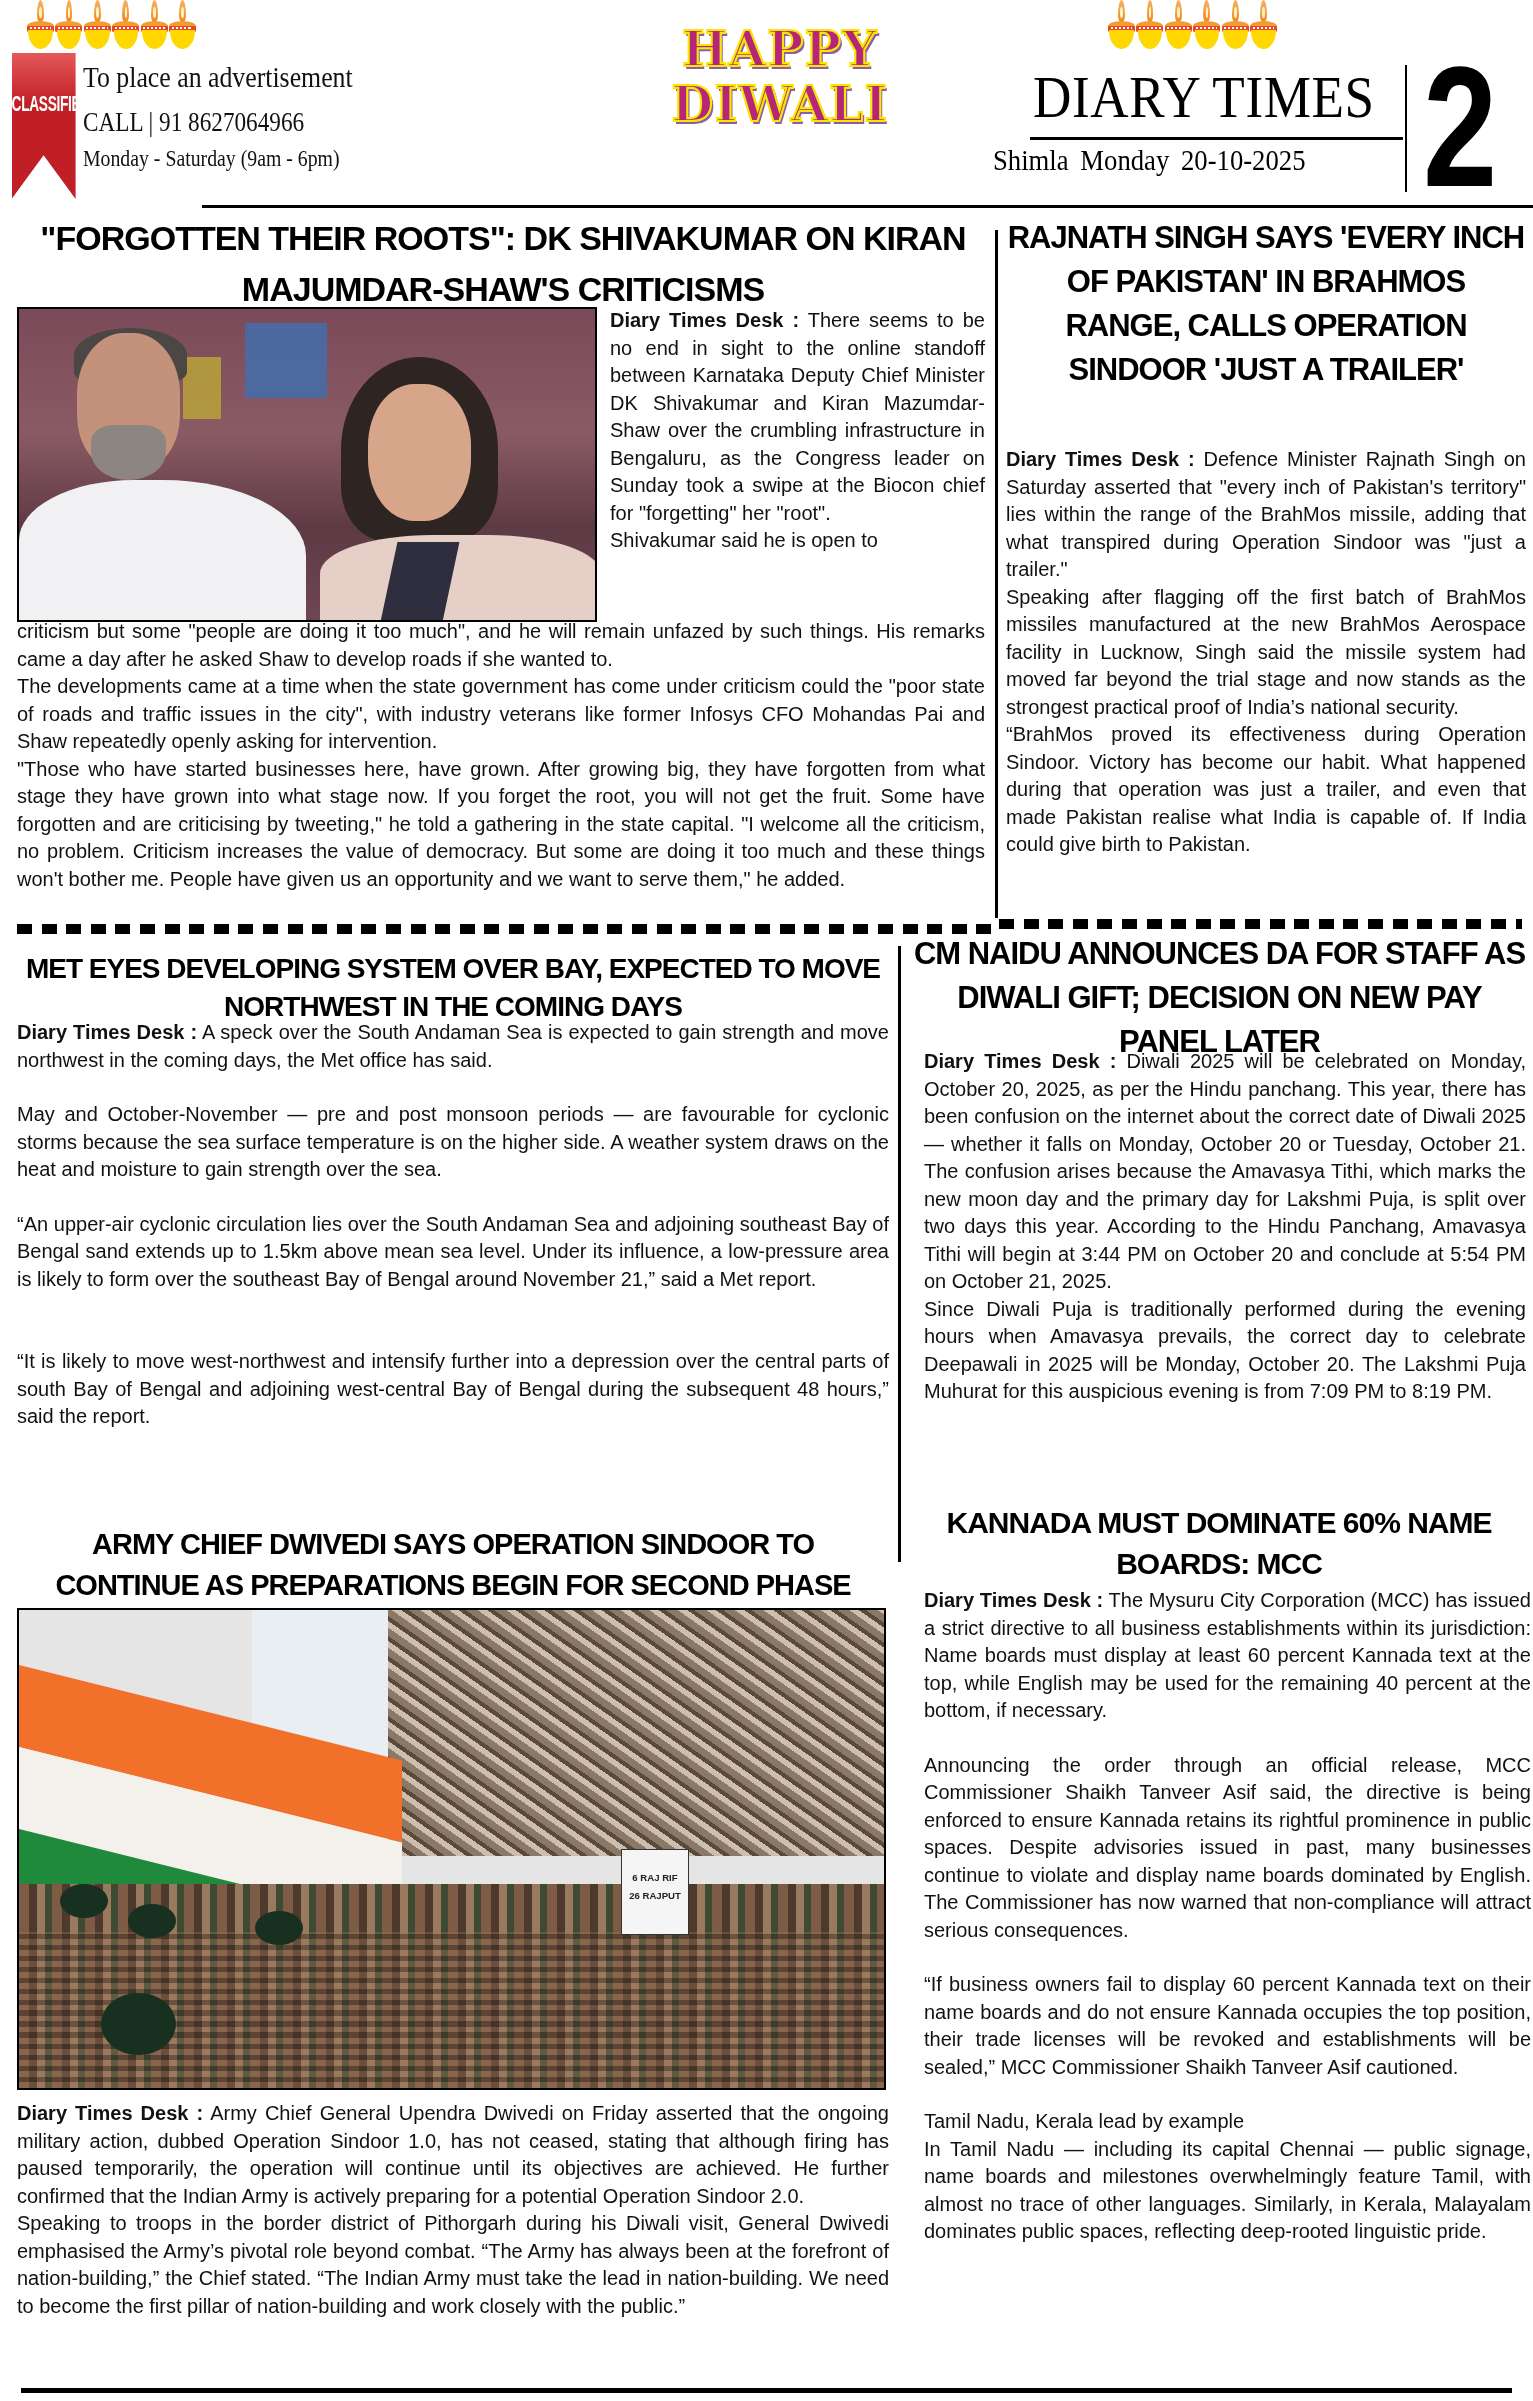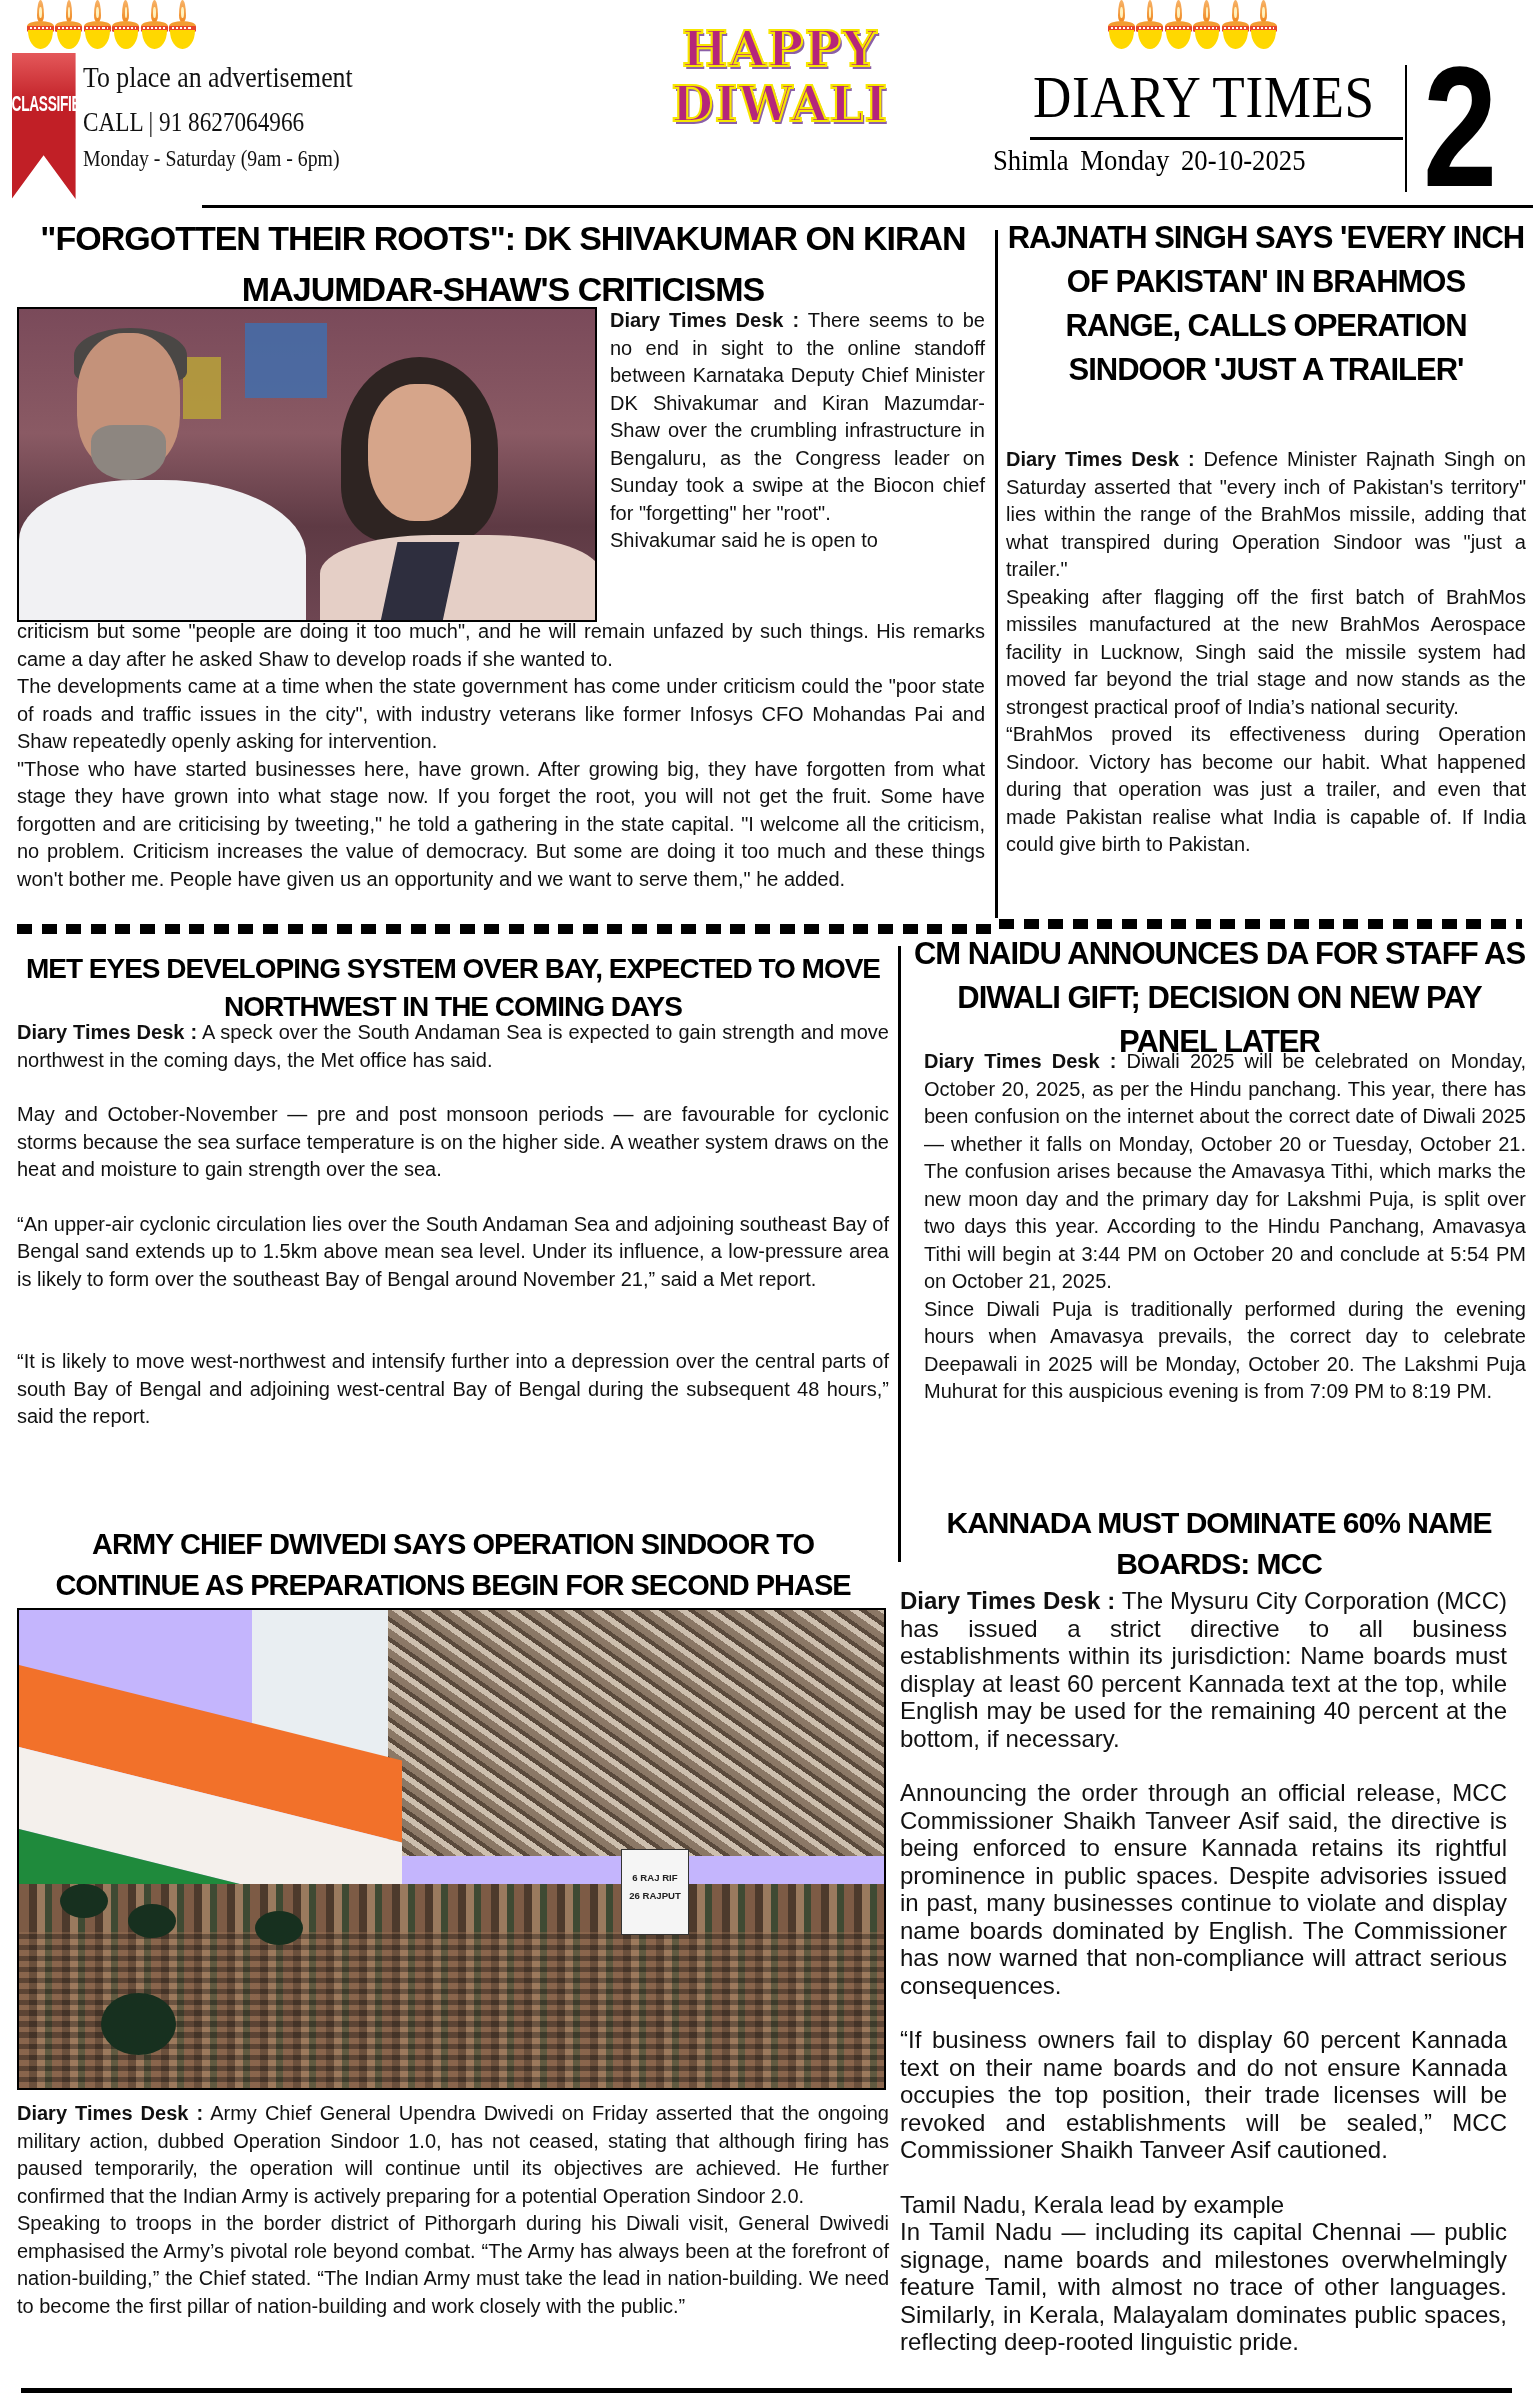--- a/index.html
+++ b/index.html
@@ -59,21 +59,21 @@
   .dk-man-shirt { position: absolute; left: 0; top: 171px; width: 287px; height: 151px; background: #f1f1f3; border-radius: 40% 50% 0 0; }
   .dk-man-head { position: absolute; left: 58px; top: 24px; width: 103px; height: 137px; background: #c4927a; border-radius: 45% 45% 40% 40%; }
   .dk-man-hair { position: absolute; left: 55px; top: 19px; width: 113px; height: 55px; background: #4a4745; border-radius: 50% 50% 20% 20%; }
   .dk-man-beard { position: absolute; left: 72px; top: 116px; width: 75px; height: 55px; background: #8d8680; border-radius: 30% 30% 50% 50%; }
   .dk-woman-body { position: absolute; left: 301px; top: 226px; width: 281px; height: 96px; background: #e5cfc6; border-radius: 40% 40% 0 0; }
   .dk-woman-scarf { position: absolute; left: 369px; top: 233px; width: 62px; height: 89px; background: #2e2e3e; transform: skewX(-12deg); }
   .dk-woman-hair { position: absolute; left: 322px; top: 48px; width: 157px; height: 185px; background: #2e2422; border-radius: 50% 50% 30% 30%; }
   .dk-woman-face { position: absolute; left: 349px; top: 75px; width: 103px; height: 137px; background: #d6a58a; border-radius: 45% 45% 45% 45%; }
 
   
-  .army-photo { left: 17px; top: 1608px; width: 869px; height: 482px; background: #c4b5fd; }
+  .army-photo { left: 17px; top: 1608px; width: 869px; height: 482px; background: #e5e5e5; }
   .flag-saffron { position: absolute; left: 0; top: 55px; width: 383px; height: 82px; background: #f2712a; transform: skewY(14deg); transform-origin: left; }
   .flag-white { position: absolute; left: 0; top: 137px; width: 383px; height: 82px; background: #f4f0ec; transform: skewY(14deg); transform-origin: left; }
   .flag-green { position: absolute; left: 0; top: 219px; width: 383px; height: 89px; background: #1f8a3c; transform: skewY(14deg); transform-origin: left; }
   .army-bldg { position: absolute; left: 233px; top: 0; width: 274px; height: 157px; background: #e9eef2; }
   .army-camo { position: absolute; left: 369px; top: 0; width: 499px; height: 246px;
                background: repeating-linear-gradient(35deg, #8b7866 0 6.8px, #cdbfae 6.8px 12.3px, #5a4a3c 12.3px 16.4px); }
   .army-sign { position: absolute; left: 602px; top: 239px; width: 68px; height: 86px; background: #f5f5f5; border: 1.4px solid #333;
                font-size: 9.6px; font-weight: bold; text-align: center; padding-top: 19px; line-height: 18px; color: #222; }
   .army-crowd { position: absolute; left: 0; top: 274px; width: 869px; height: 209px;
                 background: repeating-linear-gradient(90deg, #7d5b45 0 9.6px, #4d3a2c 9.6px 18px, #9a7a5e 18px 26px, #3f4a33 26px 33px); }
@@ -246,21 +246,21 @@
   <p>Speaking to troops in the border district of Pithorgarh during his Diwali visit, General Dwivedi emphasised the Army’s pivotal role beyond combat. “The Army has always been at the forefront of nation-building,” the Chief stated. “The Indian Army must take the lead in nation-building. We need to become the first pillar of nation-building and work closely with the public.”</p>
 </div>
 
 <div class="abs headline" style="left:910px; top:932px; width:619px; font-size:31px; line-height:44px;">CM NAIDU ANNOUNCES DA FOR STAFF AS DIWALI GIFT; DECISION ON NEW PAY PANEL LATER</div>
 <div class="abs body" style="left:924px; top:1048px; width:602px; font-size:20px; line-height:27.5px;">
   <p><span class="desk">Diary Times Desk :</span><span> Diwali 2025 will be celebrated on Monday, October 20, 2025, as per the Hindu panchang. This year, there has been confusion on the internet about the correct date of Diwali 2025 — whether it falls on Monday, October 20 or Tuesday, October 21. The confusion arises because the Amavasya Tithi, which marks the new moon day and the primary day for Lakshmi Puja, is split over two days this year. According to the Hindu Panchang, Amavasya Tithi will begin at 3:44 PM on October 20 and conclude at 5:54 PM on October 21, 2025.</span></p>
   <p>Since Diwali Puja is traditionally performed during the evening hours when Amavasya prevails, the correct day to celebrate Deepawali in 2025 will be Monday, October 20. The Lakshmi Puja Muhurat for this auspicious evening is from 7:09 PM to 8:19 PM.</p>
 </div>
 
 <div class="abs headline" style="left:913px; top:1502px; width:612px; font-size:30px; line-height:41px;">KANNADA MUST DOMINATE 60% NAME BOARDS: MCC</div>
-<div class="abs body" style="left:900px; top:1587px; width:607px; font-size:24px; line-height:27.5px;">
+<div class="abs body" style="left:924px; top:1587px; width:607px; font-size:20px; line-height:27.5px;">
   <p><span class="desk">Diary Times Desk :</span><span> The Mysuru City Corporation (MCC) has issued a strict directive to all business establishments within its jurisdiction: Name boards must display at least 60 percent Kannada text at the top, while English may be used for the remaining 40 percent at the bottom, if necessary.</span></p>
   <p style="height:27px;"></p>
   <p>Announcing the order through an official release, MCC Commissioner Shaikh Tanveer Asif said, the directive is being enforced to ensure Kannada retains its rightful prominence in public spaces. Despite advisories issued in past, many businesses continue to violate and display name boards dominated by English. The Commissioner has now warned that non-compliance will attract serious consequences.</p>
   <p style="height:27px;"></p>
   <p>“If business owners fail to display 60 percent Kannada text on their name boards and do not ensure Kannada occupies the top position, their trade licenses will be revoked and establishments will be sealed,” MCC Commissioner Shaikh Tanveer Asif cautioned.</p>
   <p style="height:27px;"></p>
   <p style="text-align:left;">Tamil Nadu, Kerala lead by example</p>
   <p>In Tamil Nadu — including its capital Chennai — public signage, name boards and milestones overwhelmingly feature Tamil, with almost no trace of other languages. Similarly, in Kerala, Malayalam dominates public spaces, reflecting deep-rooted linguistic pride.</p>
 </div>
 

